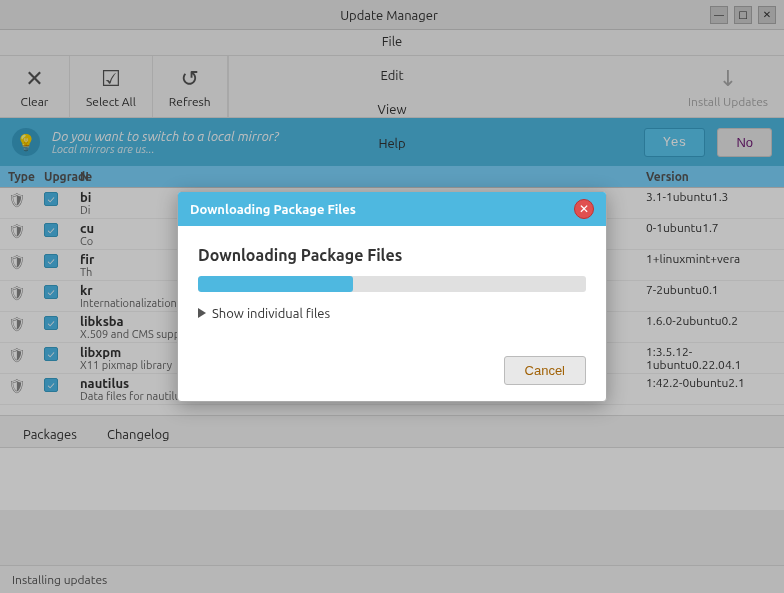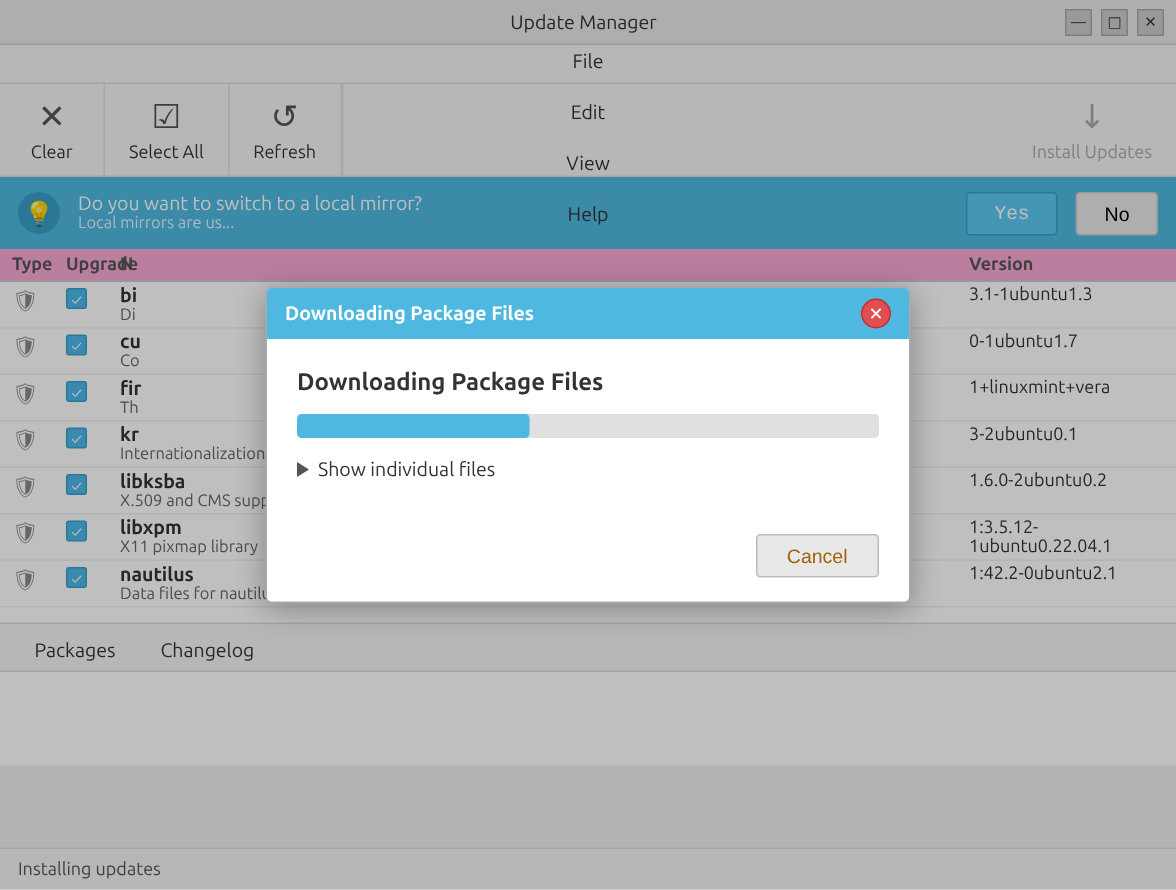--- a/index.html
+++ b/index.html
@@ -117,43 +117,43 @@
       width: 28px;
       height: 28px;
       background: #3aa0c8;
       border-radius: 50%;
       display: flex;
       align-items: center;
       justify-content: center;
       color: white;
       font-size: 16px;
     }
-    .mirror-text { color: white; font-size: 13px; flex: 1; }
+    .mirror-text { color: white; font-size: 13px; flex: 1; font-style: italic; }
     .mirror-text .line2 { font-size: 11px; opacity: 0.85; }
     .mirror-yes-btn, .mirror-no-btn {
       padding: 6px 18px;
       border: none;
       border-radius: 3px;
       cursor: pointer;
       font-size: 13px;
     }
     .mirror-yes-btn { background: #5bc8f0; color: white; border: 1px solid #3aa0c8; font-family: Liberation Mono, monospace; }
-    .mirror-no-btn { background: #e8e8e8; color: #000000; border: 1px solid #ccc; }
+    .mirror-no-btn { background: #e8e8e8; color: #701a75; border: 1px solid #ccc; }
 
     
     .table-area {
       background: white;
       height: 250px;
       overflow-y: auto;
       border-bottom: 1px solid #ddd;
     }
     .table-header {
       display: grid;
       grid-template-columns: 36px 36px 1fr 130px;
-      background: #f9a8d4;
+      background: #7dd3fc;
       border-bottom: 1px solid #ccc;
       padding: 4px 8px;
       font-size: 12px;
       color: #555;
       font-weight: bold;
     }
     .table-row {
       display: grid;
       grid-template-columns: 36px 36px 1fr 130px;
       padding: 2px 8px;
@@ -414,21 +414,21 @@
       </div>
       <div class="pkg-version">1+linuxmint+vera</div>
     </div>
       <div class="table-row">
       <span class="pkg-icon">🛡</span>
       <div class="checkbox">✓</div>
       <div>
         <div class="pkg-name">kr</div>
         <div class="pkg-desc">Internationalization support for MIT Kerberos</div>
       </div>
-      <div class="pkg-version">3-2ubuntu0.1</div>
+      <div class="pkg-version">7-2ubuntu0.1</div>
     </div>
       <div class="table-row">
       <span class="pkg-icon">🛡</span>
       <div class="checkbox">✓</div>
       <div>
         <div class="pkg-name">libksba</div>
         <div class="pkg-desc">X.509 and CMS support library</div>
       </div>
       <div class="pkg-version">1.6.0-2ubuntu0.2</div>
     </div>

